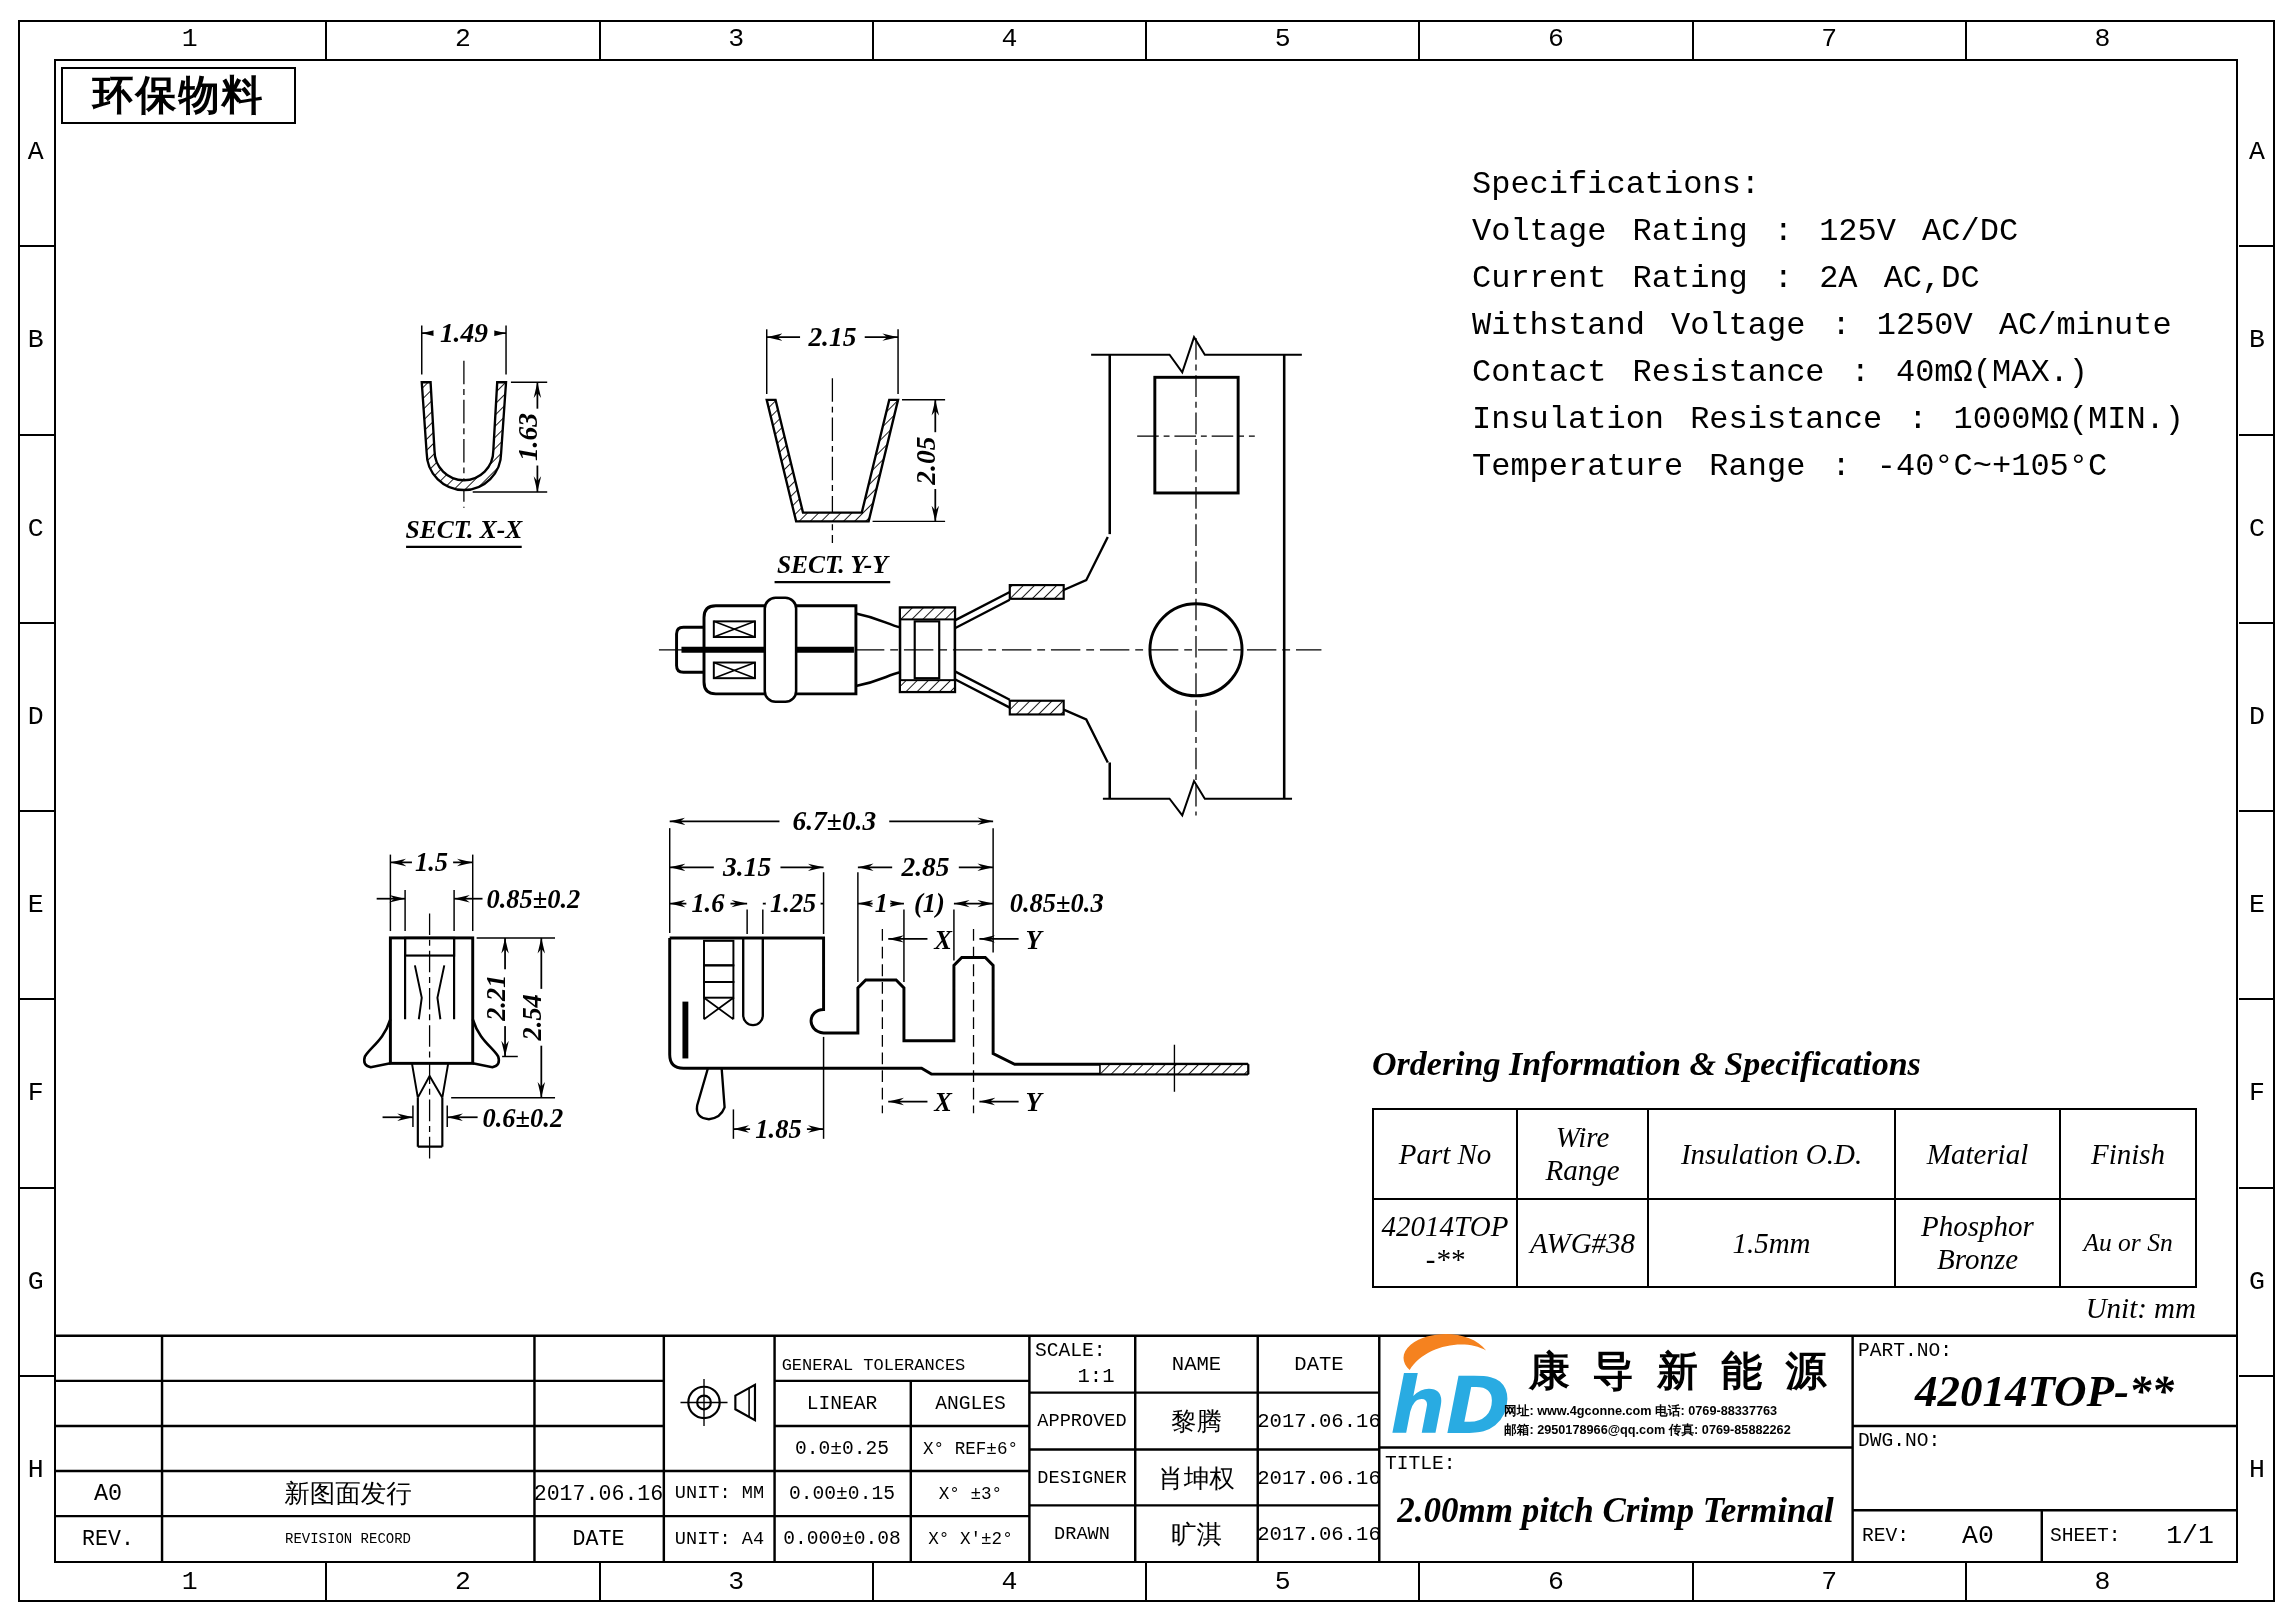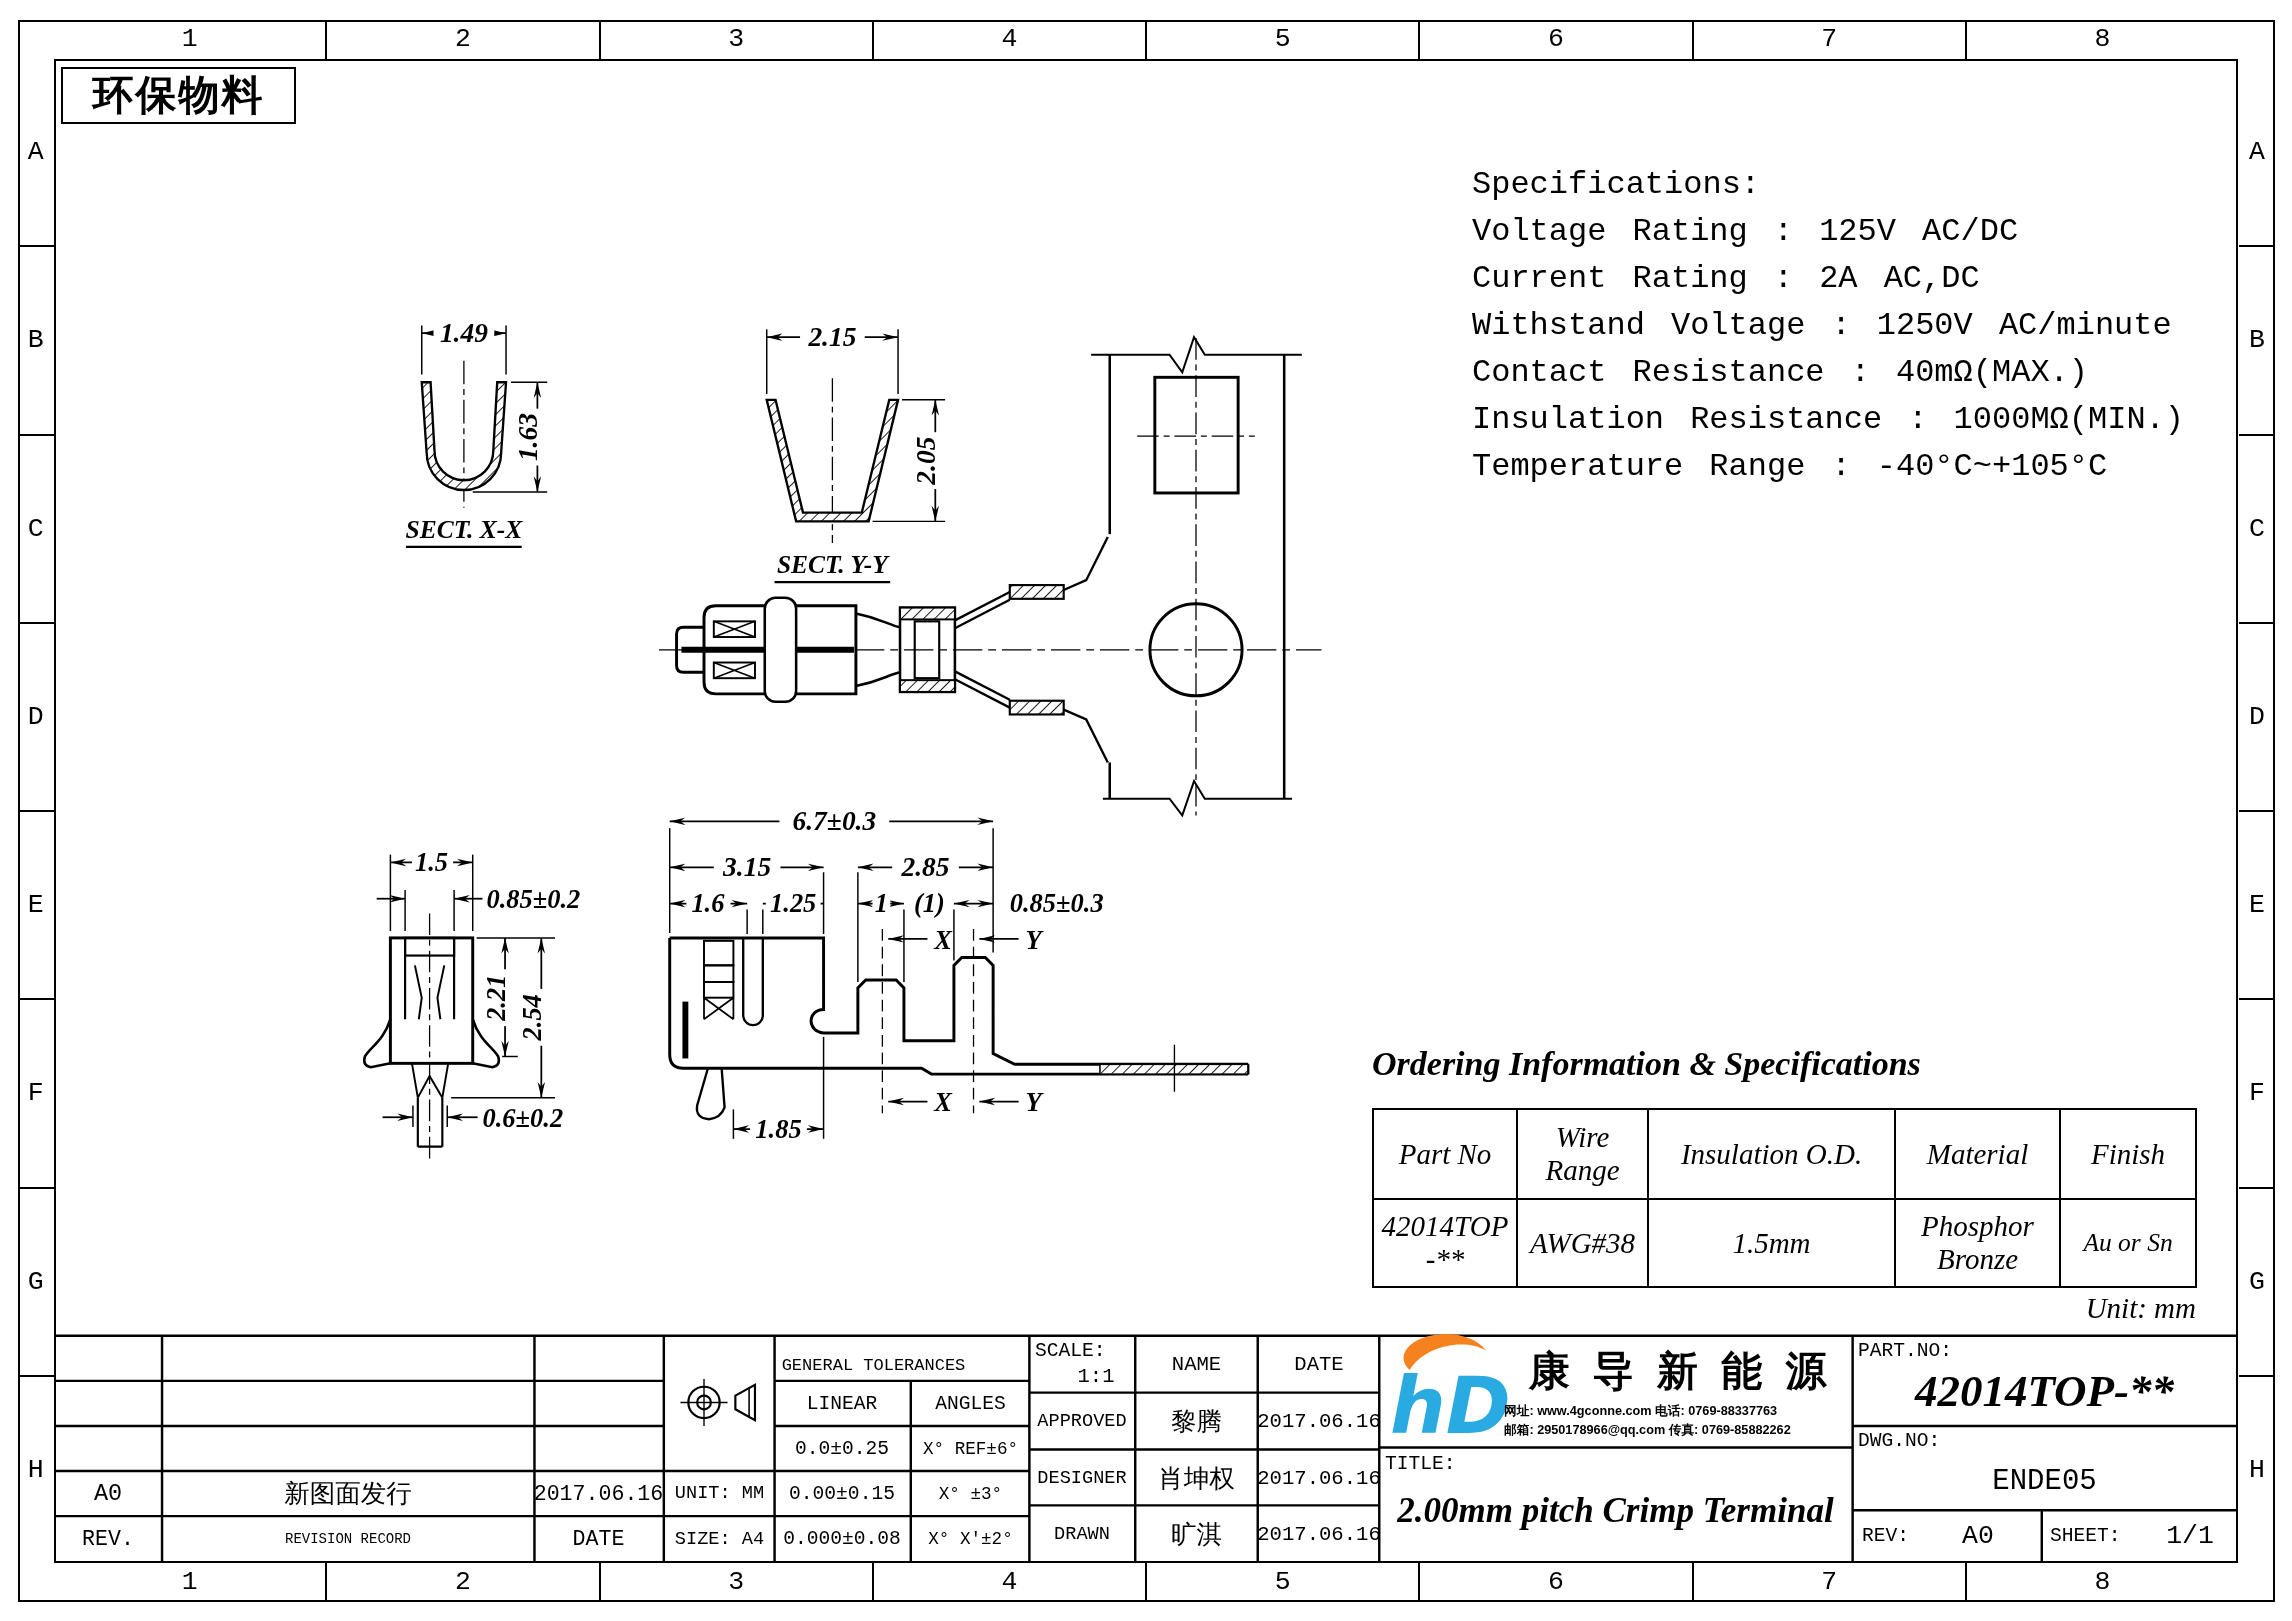--- a/index.html
+++ b/index.html
@@ -366,21 +366,21 @@
     </table>
   <div class="abs unit-note">Unit: mm</div>
 
   <div class="tb" style="left:54px;top:1471px;width:108px;height:45px;font-size:23.5px">A0</div>
   <div class="tb" style="left:162px;top:1471px;width:372px;height:45px;font-size:25.5px">新图面发行</div>
   <div class="tb" style="left:534px;top:1471px;width:129px;height:45px;font-size:21.6px">2017.06.16</div>
   <div class="tb" style="left:54px;top:1516px;width:108px;height:46px;font-size:21.6px">REV.</div>
   <div class="tb" style="left:162px;top:1516px;width:372px;height:46px;font-size:14px">REVISION RECORD</div>
   <div class="tb" style="left:534px;top:1516px;width:129px;height:46px;font-size:21.6px">DATE</div>
   <div class="tb" style="left:664px;top:1471px;width:111px;height:45px;font-size:18.6px">UNIT: MM</div>
-  <div class="tb" style="left:664px;top:1516px;width:111px;height:46px;font-size:18.6px">SIZE: A4</div>
+  <div class="tb" style="left:664px;top:1516px;width:111px;height:46px;font-size:18.6px">UNIT: A4</div>
   <div class="tb" style="left:746px;top:1336px;width:255px;height:59px;font-size:17px">GENERAL TOLERANCES</div>
   <div class="tb" style="left:774px;top:1381px;width:136px;height:45px;font-size:19.6px">LINEAR</div>
   <div class="tb" style="left:911px;top:1381px;width:119px;height:45px;font-size:19.6px">ANGLES</div>
   <div class="tb" style="left:774px;top:1426px;width:136px;height:45px;font-size:19.6px">0.0±0.25</div>
   <div class="tb" style="left:911px;top:1426px;width:119px;height:45px;font-size:17.6px">X° REF±6°</div>
   <div class="tb" style="left:774px;top:1471px;width:136px;height:45px;font-size:19.6px">0.00±0.15</div>
   <div class="tb" style="left:911px;top:1471px;width:119px;height:45px;font-size:17.6px">X° ±3°</div>
   <div class="tb" style="left:774px;top:1516px;width:136px;height:46px;font-size:19.6px">0.000±0.08</div>
   <div class="tb" style="left:911px;top:1516px;width:119px;height:46px;font-size:17.6px">X° X'±2°</div>
   <div class="tb left" style="left:1035px;top:1339px;width:98px;height:23.5px;font-size:19.6px">SCALE:</div>
@@ -397,20 +397,19 @@
   <div class="tb" style="left:1135px;top:1506px;width:123px;height:57px;font-size:25.5px">旷淇</div>
   <div class="tb" style="left:1258px;top:1506px;width:122px;height:57px;font-size:20.6px">2017.06.16</div>
   <div class="tb" style="left:1509px;top:1341px;width:343px;height:61px;font-size:41px;font-weight:bold;font-family:'Liberation Sans',sans-serif;letter-spacing:5.9px">康 导 新 能 源</div>
   <div class="tb left" style="left:1504px;top:1402px;width:349px;height:19.6px;font-size:12.7px;font-weight:bold;font-family:'Liberation Sans',sans-serif">网址: www.4gconne.com  电话: 0769-88337763</div>
   <div class="tb left" style="left:1504px;top:1421px;width:349px;height:19.6px;font-size:12.7px;font-weight:bold;font-family:'Liberation Sans',sans-serif">邮箱: 2950178966@qq.com  传真: 0769-85882262</div>
   <div class="tb left" style="left:1385px;top:1452px;width:118px;height:23.5px;font-size:19.6px">TITLE:</div>
   <div class="tb serif-i" style="left:1379px;top:1475px;width:473px;height:71px;font-size:35px">2.00mm pitch Crimp Terminal</div>
   <div class="tb left" style="left:1858px;top:1339px;width:157px;height:23.5px;font-size:19.6px">PART.NO:</div>
   <div class="tb serif-i" style="left:1852px;top:1362px;width:385px;height:57px;font-size:45px">42014TOP-**</div>
   <div class="tb left" style="left:1858px;top:1429px;width:157px;height:23.5px;font-size:19.6px">DWG.NO:</div>
-  <div class="tb" style="left:1852px;top:1460px;width:385px;height:43px;font-size:29px">ENDE05</div>
   <div class="tb left" style="left:1862px;top:1510px;width:78px;height:52px;font-size:19.6px">REV:</div>
   <div class="tb" style="left:1929px;top:1510px;width:98px;height:52px;font-size:26.5px">A0</div>
   <div class="tb left" style="left:2050px;top:1510px;width:108px;height:52px;font-size:19.6px">SHEET:</div>
   <div class="tb" style="left:2145px;top:1510px;width:90px;height:52px;font-size:26.5px">1/1</div>
 
 </div>
 
 
 </body></html>

